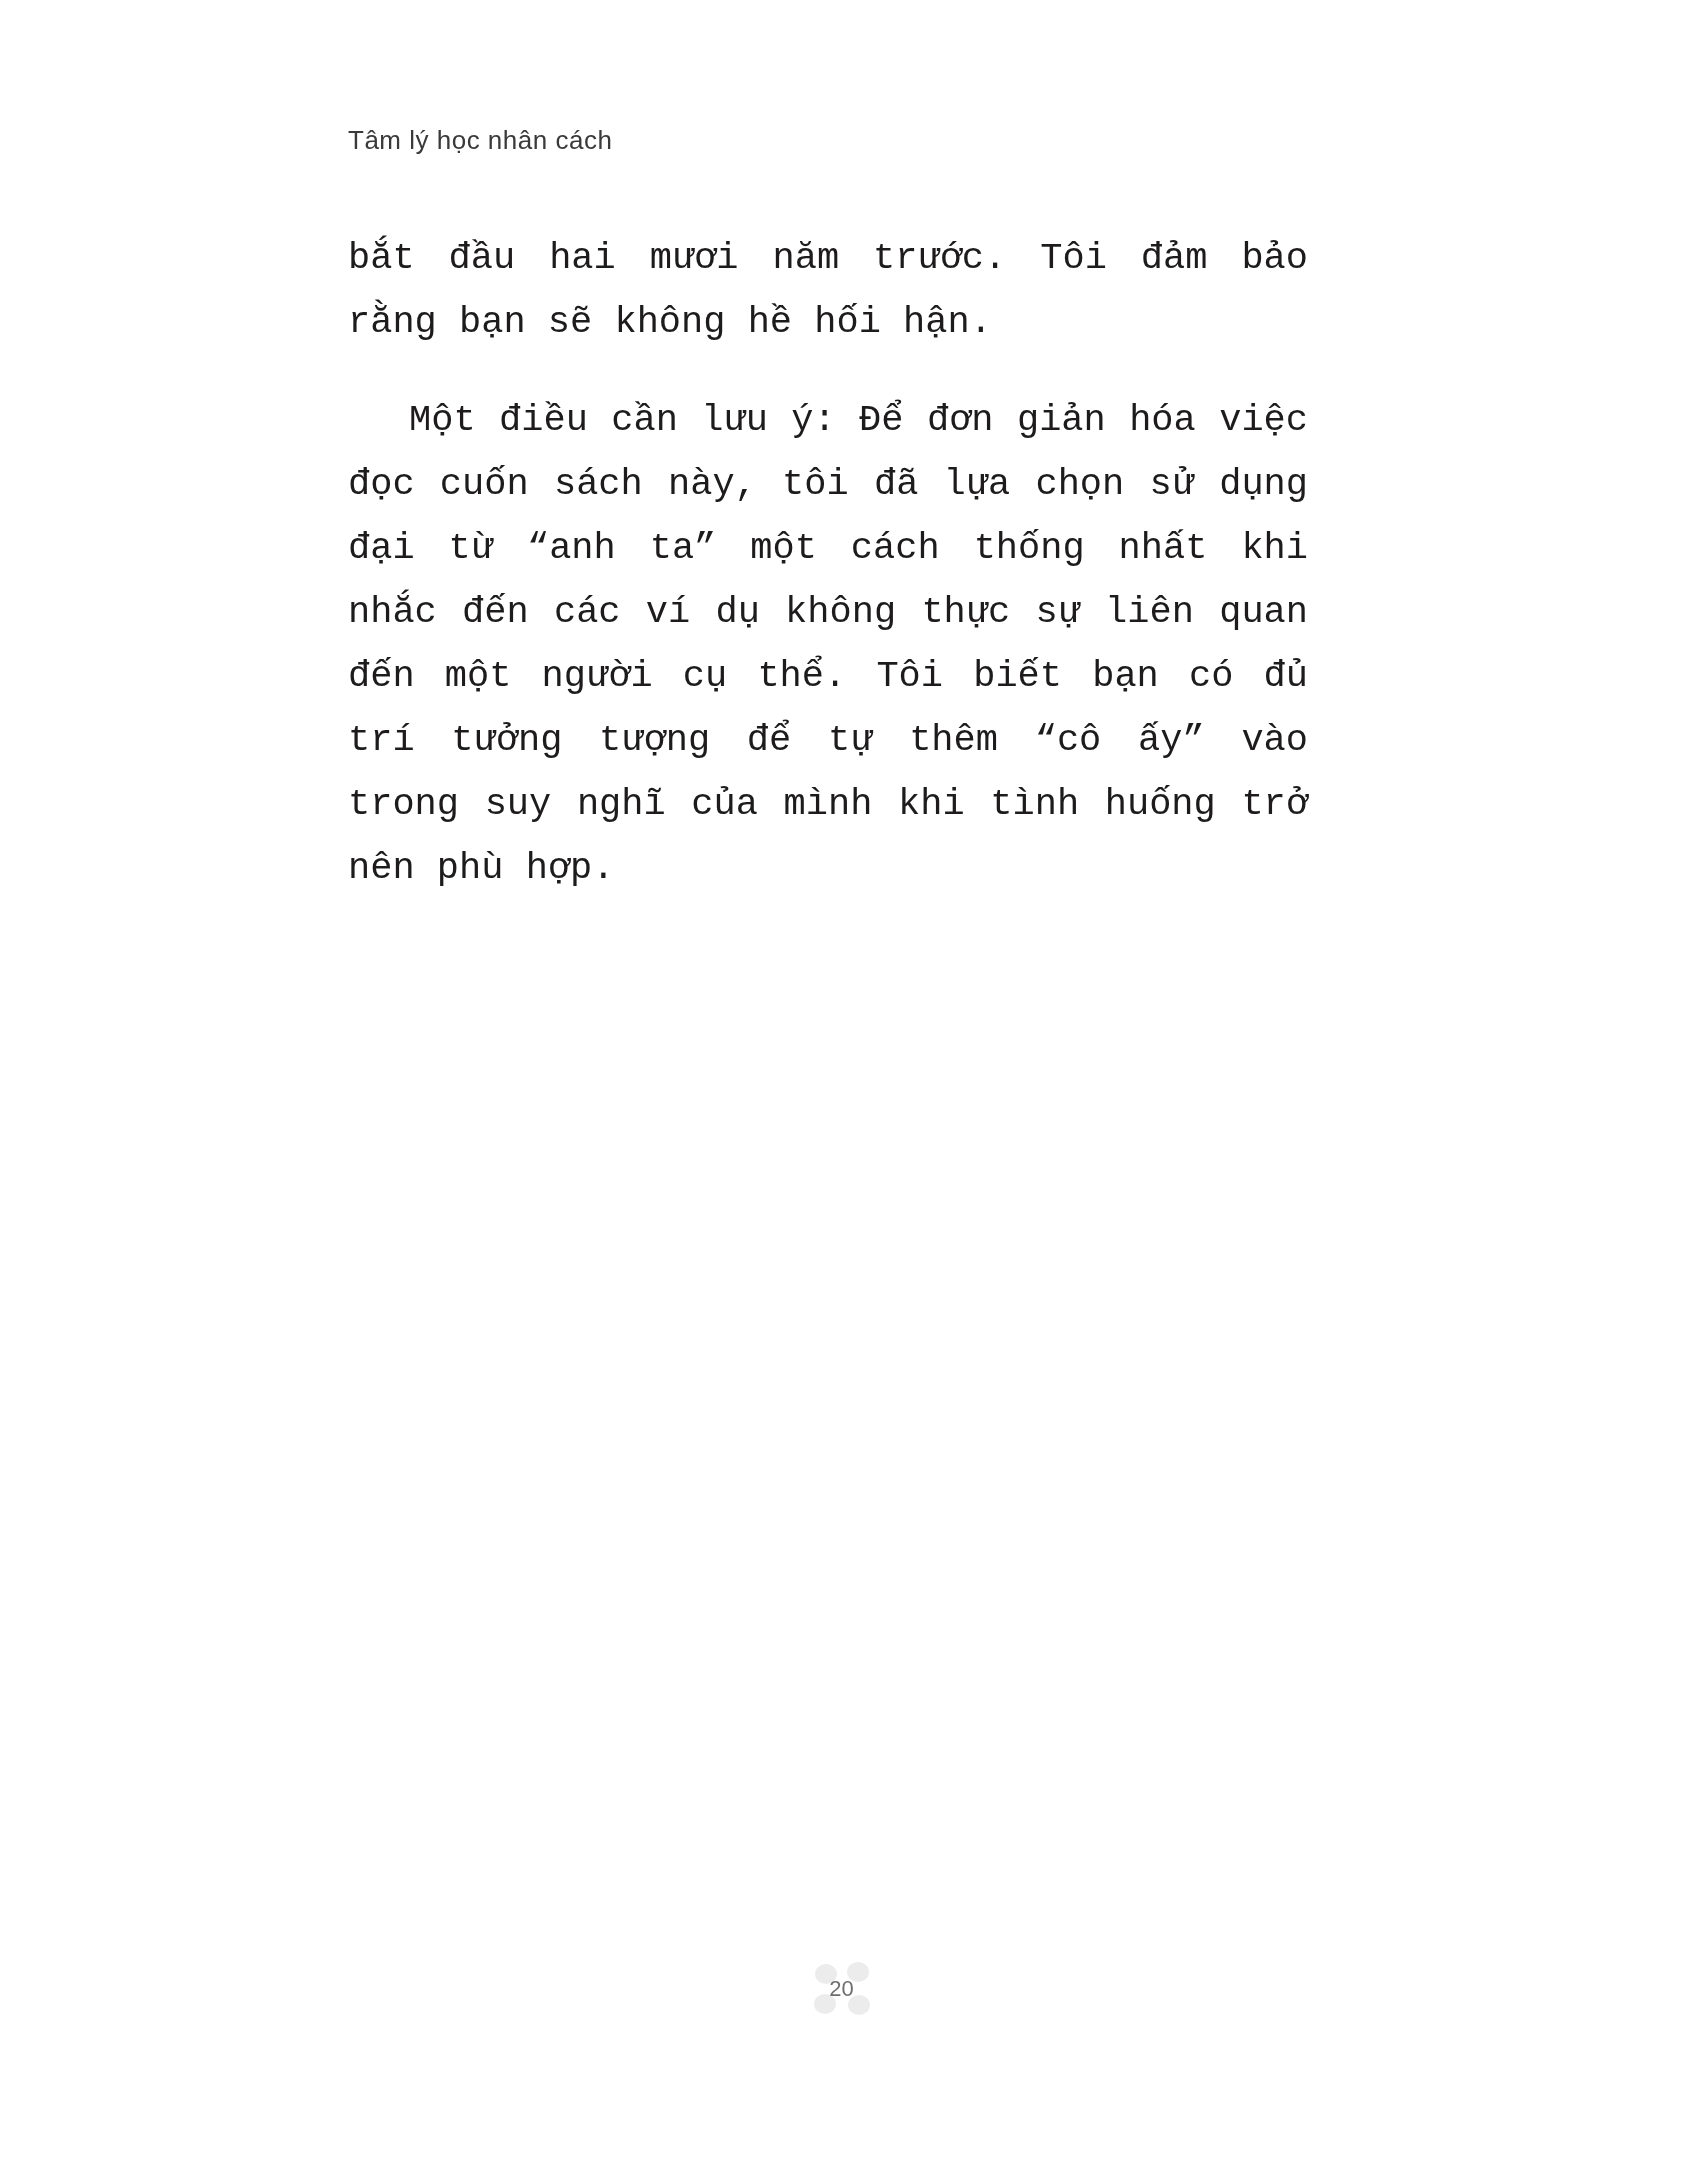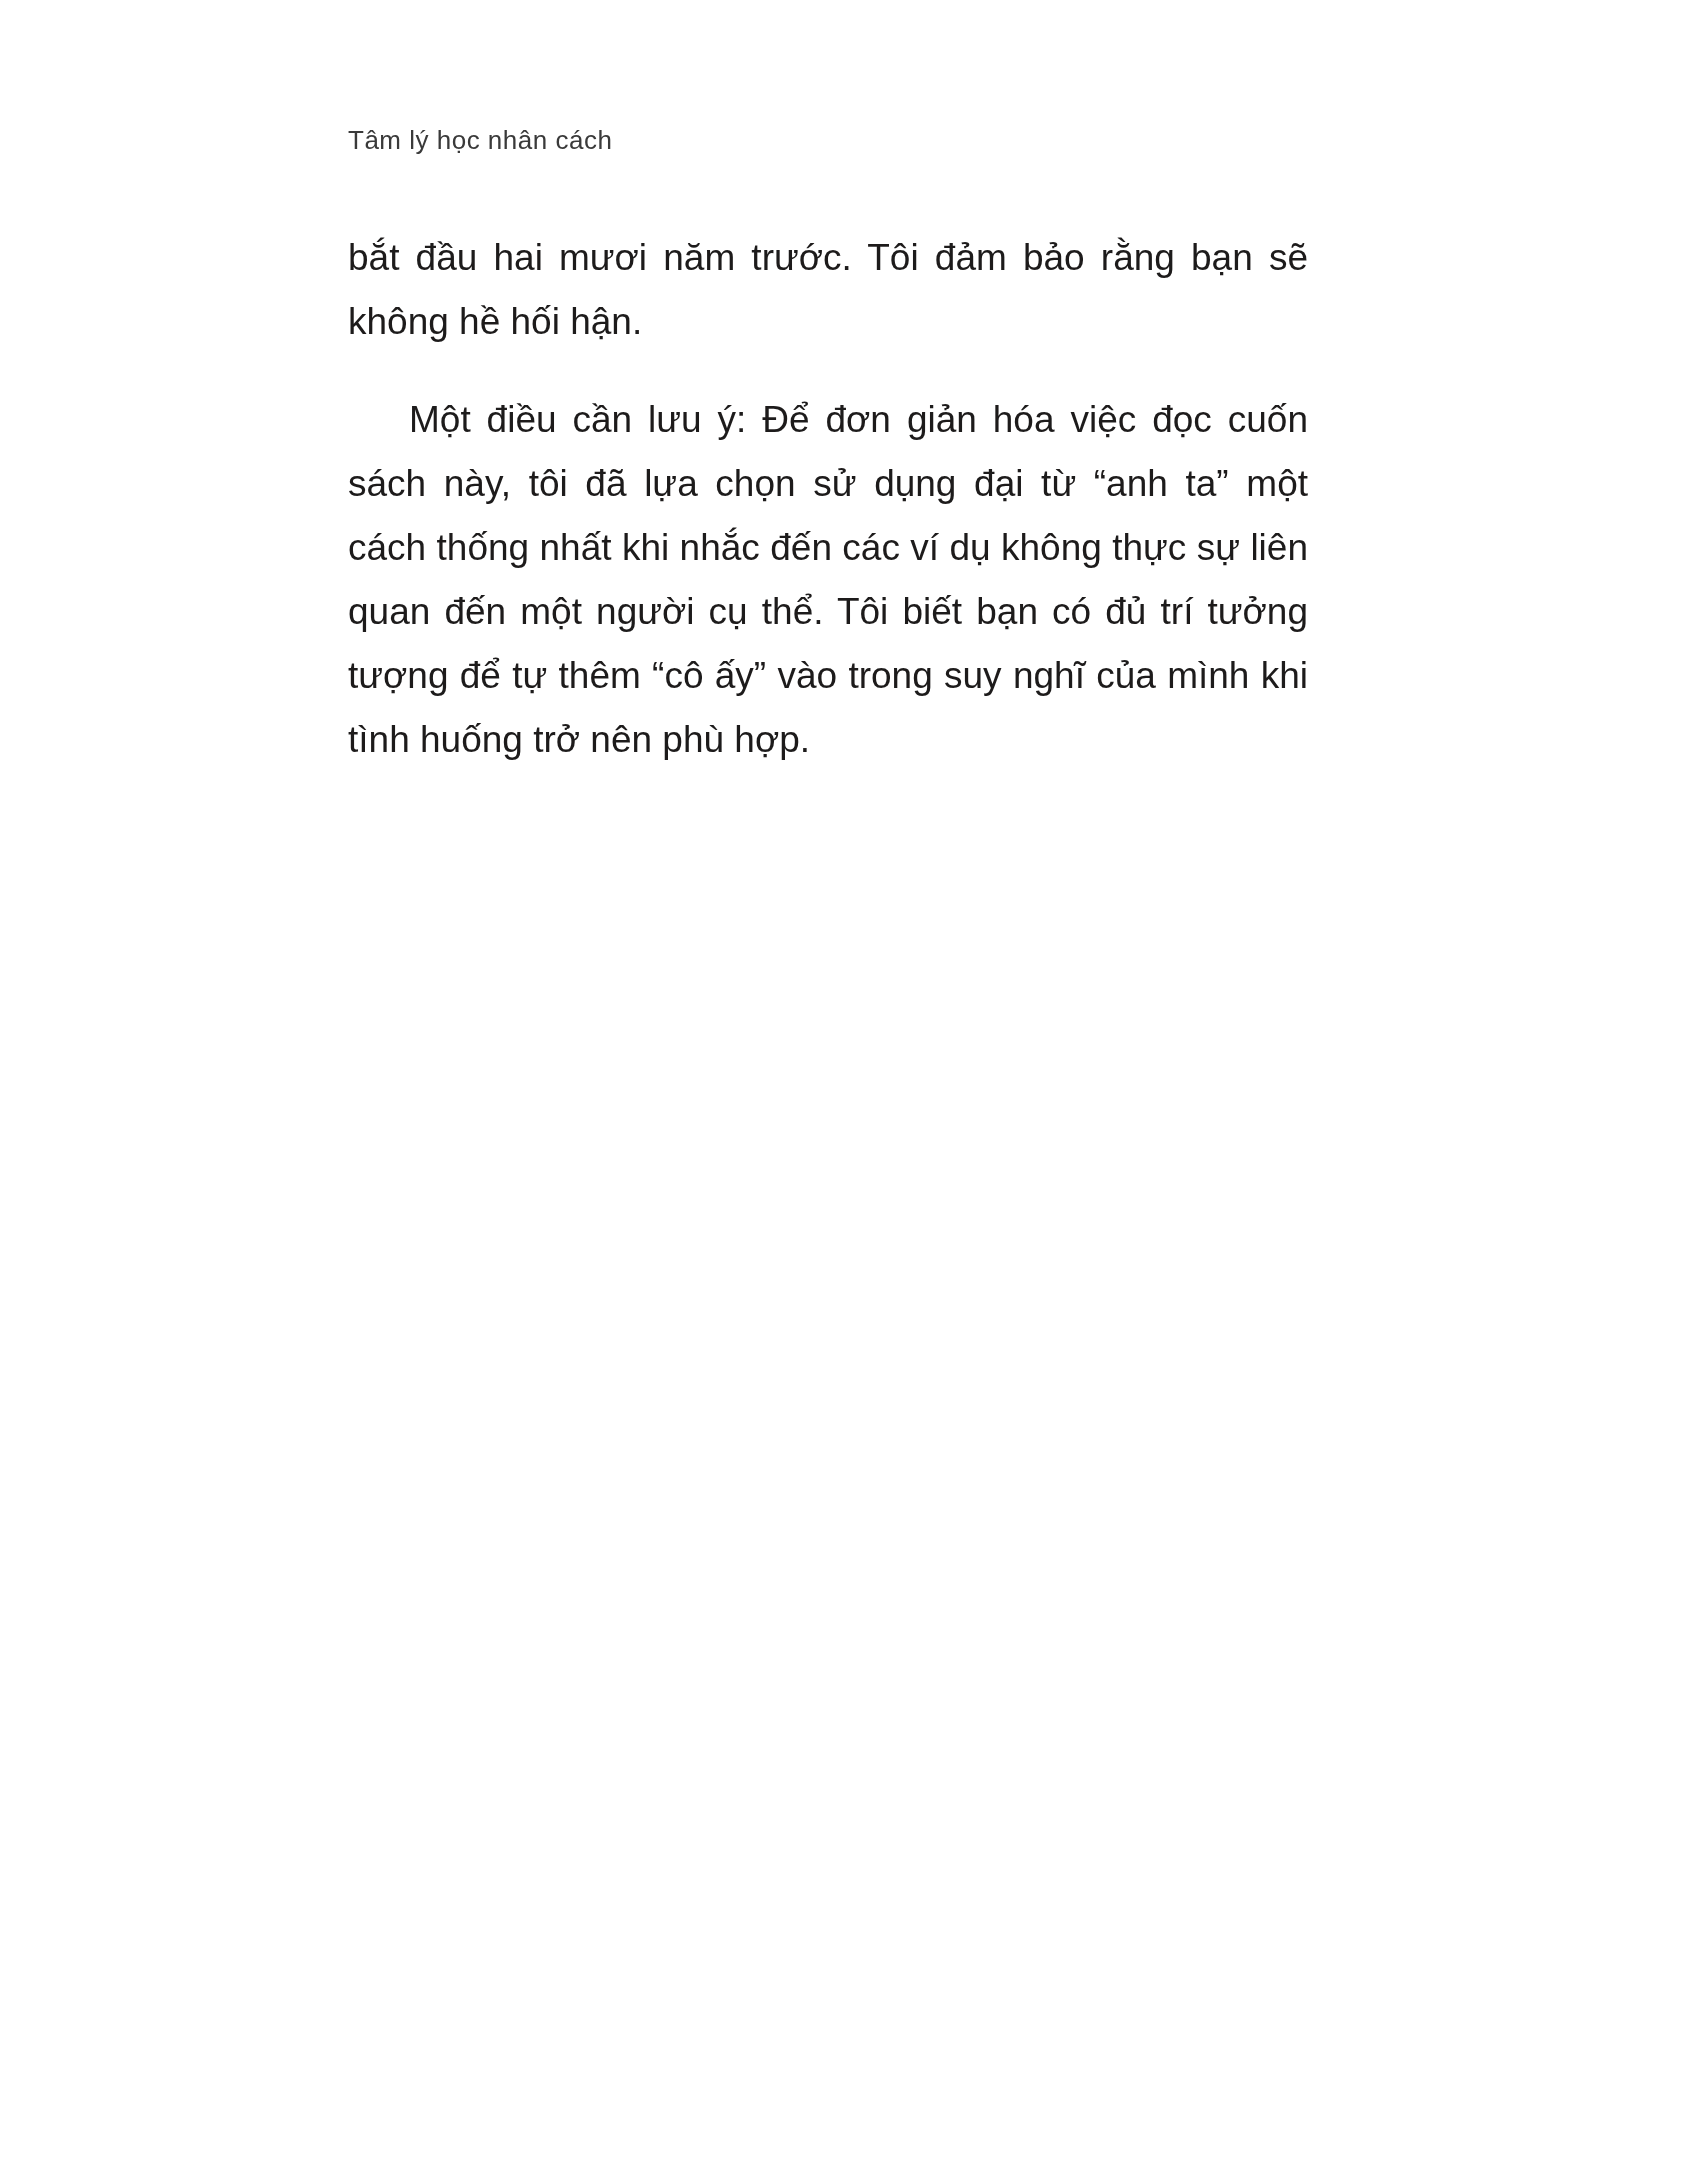--- a/index.html
+++ b/index.html
@@ -34,21 +34,21 @@
     white-space: nowrap;
   }
   .body-text {
     position: absolute;
     left: 348px;
     top: 226px;
     width: 960px;
   }
   .para {
     margin: 0 0 0 0;
-    font-family: Liberation Sans, sans-serif;
+    font-family: Liberation Mono, monospace;
     font-size: 37px;
     line-height: 64px;
     color: #1d1b1b;
     text-align: justify;
     text-justify: inter-word;
   }
   .para.first {
     text-indent: 0;
   }
   .para.indent {
@@ -95,15 +95,24 @@
 
 <div class="page">
 
   <div class="running-head">Tâm lý học nhân cách</div>
 
   <div class="body-text">
     <p class="para first last-line-left">bắt đầu hai mươi năm trước. Tôi đảm bảo rằng bạn sẽ không hề hối hận.</p>
     <p class="para indent last-line-left">Một điều cần lưu ý: Để đơn giản hóa việc đọc cuốn sách này, tôi đã lựa chọn sử dụng đại từ “anh ta” một cách thống nhất khi nhắc đến các ví dụ không thực sự liên quan đến một người cụ thể. Tôi biết bạn có đủ trí tưởng tượng để tự thêm “cô ấy” vào trong suy nghĩ của mình khi tình huống trở nên phù hợp.</p>
   </div>
 
+  <div class="page-number-wrap">
+    <span class="page-number-badge">
+      <span class="blob b1"></span>
+      <span class="blob b2"></span>
+      <span class="blob b3"></span>
+      <span class="blob b4"></span>
+      <span class="num">20</span>
+    </span>
+  </div>
 
 </div>
 
 
 </body></html>

